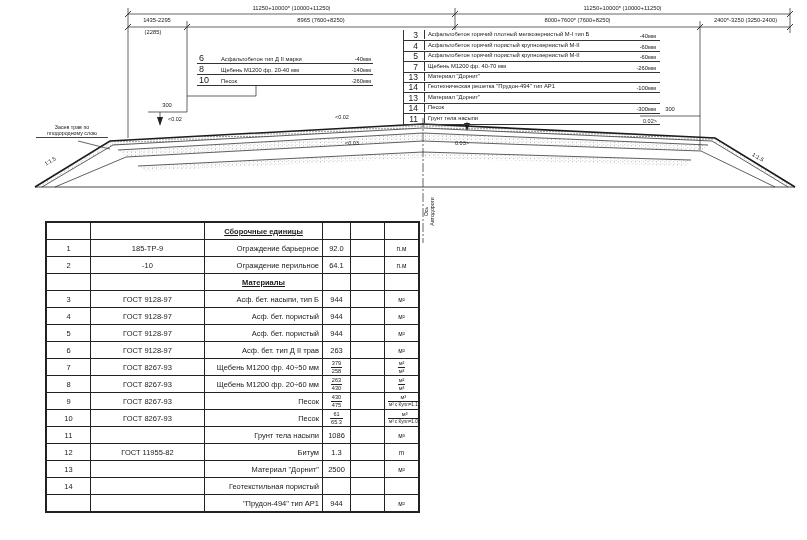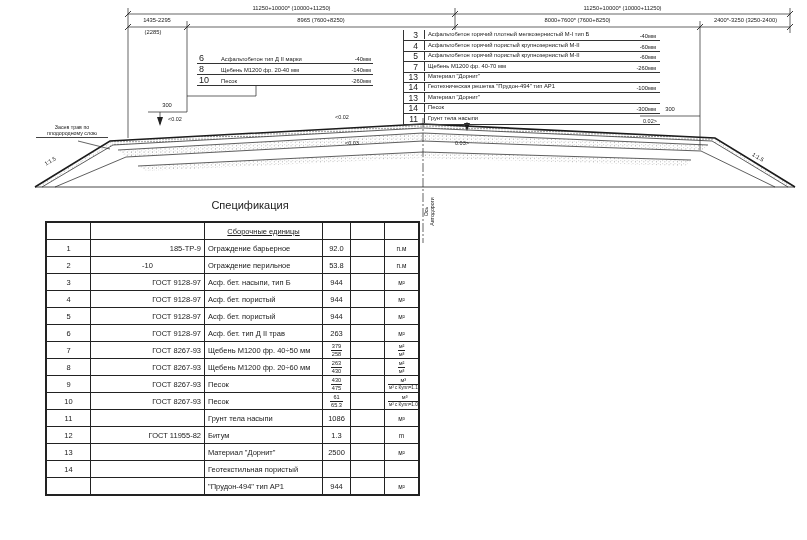--- a/index.html
+++ b/index.html
@@ -28,26 +28,26 @@
   .slope{position:absolute;font-size:5.5px;white-space:nowrap;}
   
   .spec-title{position:absolute;left:150px;top:199px;width:200px;text-align:center;font-size:11px;}
   table.spec{position:absolute;left:46px;top:222px;width:372px;border-collapse:collapse;
              font-size:7.5px;table-layout:fixed;}
   table.spec td,table.spec th{border:1px solid #222;padding:0 3px;height:16px;overflow:hidden;
              font-weight:normal;vertical-align:middle;white-space:nowrap;}
   table.spec tr.hdr th{text-align:center;height:30px;font-size:7.5px;line-height:8.5px;}
   table.spec{outline:1px solid #222;}
   td.c-pos{text-align:center;}
-  td.c-code{text-align:right;padding-left:10px;}
-  td.c-name{text-align:left;padding-left:5px;}
+  td.c-code{text-align:center;padding-left:10px;}
+  td.c-name{text-align:right;padding-left:5px;}
   td.c-qty{text-align:center;padding:0 1px;}
   td.c-note{text-align:center;font-size:6.5px;padding:0 1px;}
   tr.sect td{text-align:center;}
-  .sect-t{font-weight:normal;text-decoration:underline;font-size:7.5px;}
+  .sect-t{font-weight:bold;text-decoration:underline;font-size:7.5px;}
   .frac{display:inline-block;text-align:center;font-size:5.6px;line-height:6.5px;vertical-align:middle;}
   .frac .ft{display:block;border-bottom:1px solid #222;padding:0 1px;}
   .frac .fb{display:block;padding:0 1px;}
   .frac .fb.tiny{font-size:4.6px;}
 </style>
 </head>
 <body>
 
 <div class="page">
 
@@ -204,21 +204,20 @@
   <div class="seed">
     <div>Засев трав по</div>
     <div>плодородному слою</div>
   </div>
 
   <div class="axis">
     <div>Ось</div>
     <div>Автодороги</div>
   </div>
 
-  <div class="spec-title">Спецификация</div>
 
   <table class="spec">
     <colgroup>
       <col style="width:44px">
         <col style="width:114px">
         <col style="width:118px">
       <col style="width:28px">
         <col style="width:34px">
         <col style="width:34px">
     </colgroup>
@@ -236,23 +235,31 @@
         <td class="c-code">185-ТР-9</td>
         <td class="c-name">Ограждение барьерное</td>
         <td class="c-qty">92.0</td>
         <td></td>
         <td class="c-note">п.м</td>
       </tr>
       <tr>
         <td class="c-pos">2</td>
         <td class="c-code" style="text-align:center;">-10</td>
         <td class="c-name">Ограждение перильное</td>
-        <td class="c-qty">53.8</td>
+        <td class="c-qty">64.1</td>
         <td></td>
         <td class="c-note">п.м</td>
+      </tr>
+      <tr class="sect">
+        <td></td>
+          <td></td>
+        <td><span class="sect-t">Материалы</span></td>
+        <td></td>
+          <td></td>
+          <td></td>
       </tr>
       <tr>
         <td class="c-pos">3</td>
         <td class="c-code">ГОСТ 9128-97</td>
         <td class="c-name">Асф. бет. насыпи, тип Б</td>
         <td class="c-qty">944</td>
         <td></td>
         <td class="c-note">м²</td>
       </tr>
       <tr>

